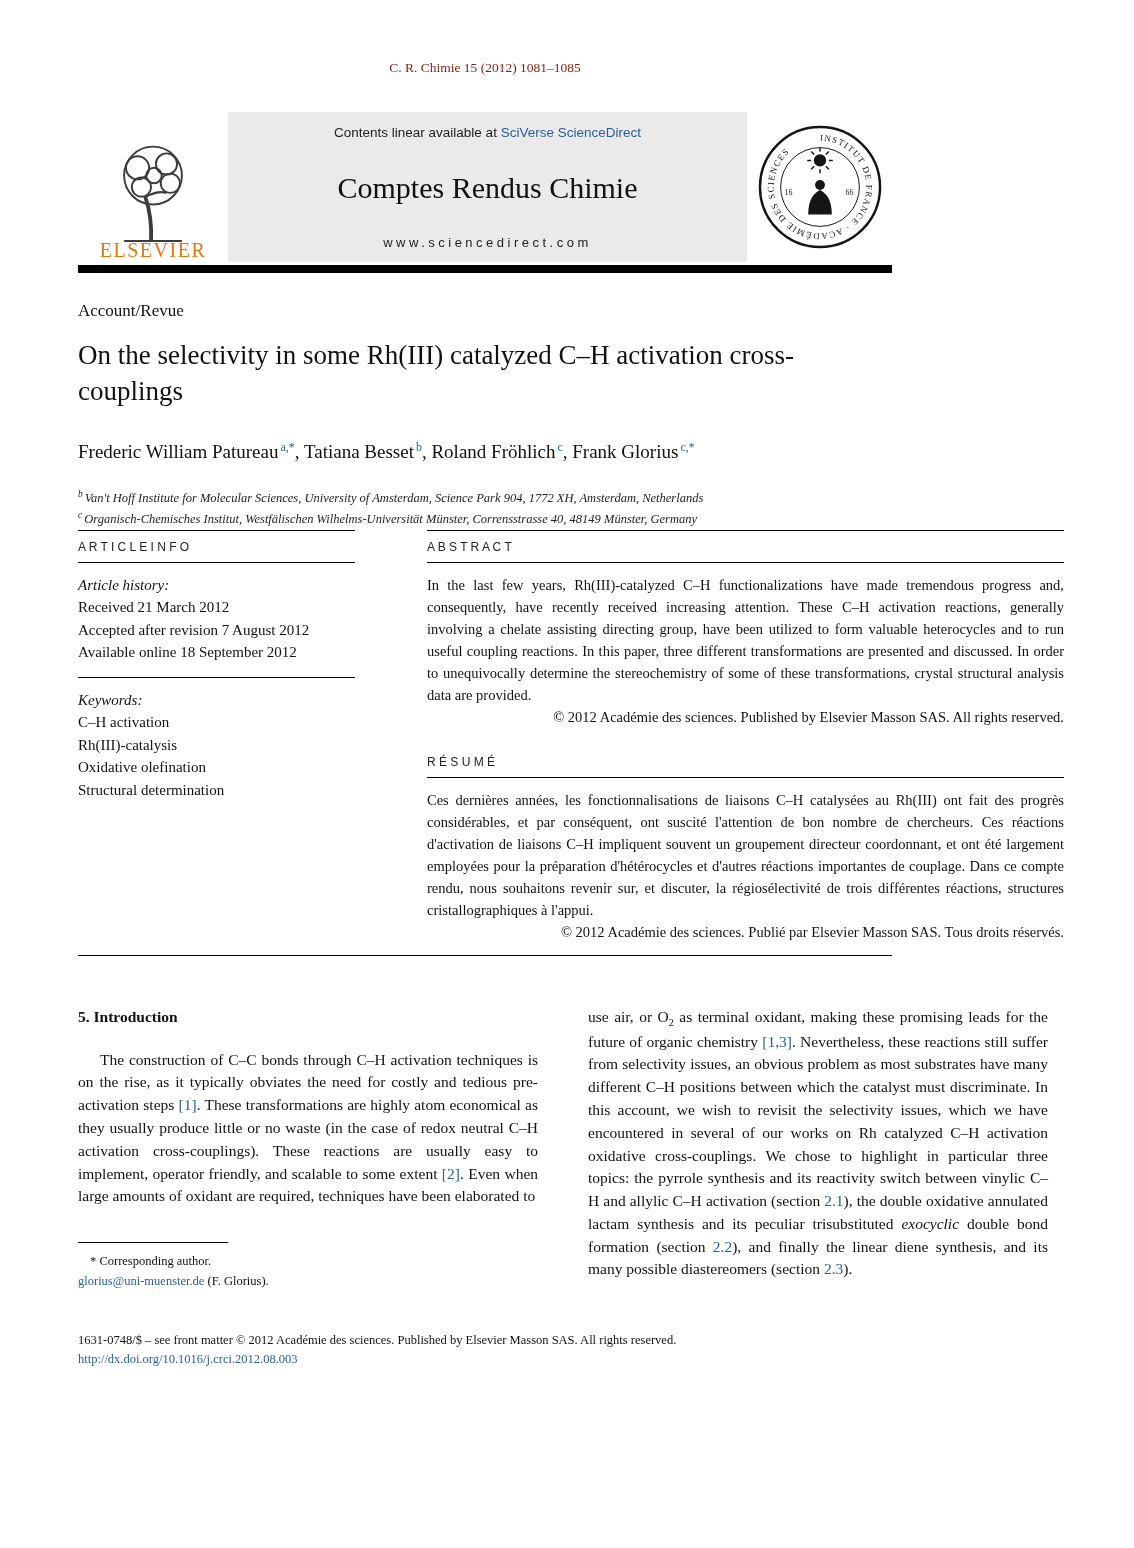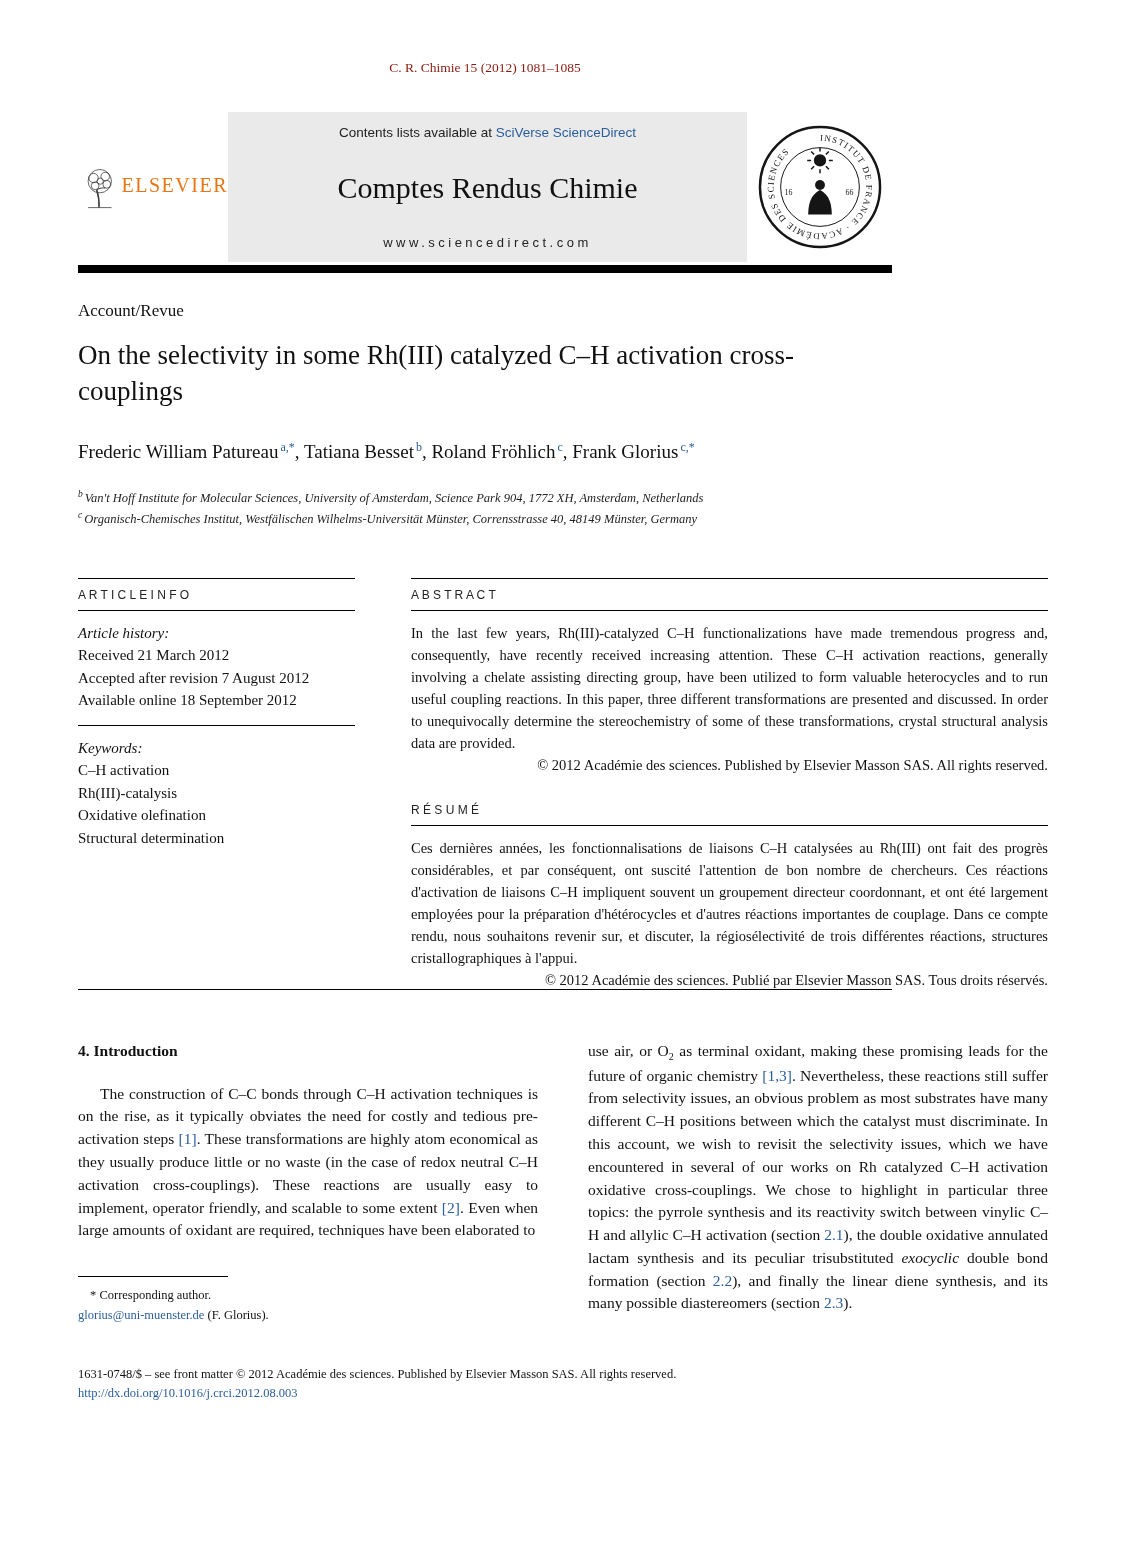--- a/index.html
+++ b/index.html
@@ -14,21 +14,21 @@
     width:978px; min-height:1548px;
     padding:60px 86px 42px 78px;
     position:relative;
   }
   .citation {
     text-align:center; font-size:13.5px; color:var(--citation_color);
   }
   
   .header { display:flex; margin-top:36px; height:150px; }
   .logo-col {
-    width:150px; display:flex; flex-direction:row;
+    width:150px; display:flex; flex-direction:column;
     align-items:center; justify-content:flex-end; background:#fff;
   }
   .elsevier-text {
     font-size:20px; color:var(--elsevier_orange); letter-spacing:1.5px;
     margin-top:-4px; font-family:"Liberation Serif",serif;
   }
   .header-mid {
     flex:1; background:var(--banner_gray);
     display:flex; flex-direction:column; align-items:center;
     justify-content:space-between; padding:13px 10px 12px;
@@ -41,22 +41,22 @@
   .black-bar { height:8px; background:#000; margin-top:3px; }
   
   .article-type { margin-top:28px; font-size:17px; }
   .title { margin-top:16px; font-size:27px; font-weight:normal; line-height:1.35; max-width:900px; }
   .authors { margin-top:30px; font-size:19px; }
   .authors sup { color:var(--link_color); font-size:12px; margin-left:2px; }
   .affiliations { margin-top:24px; font-style:italic; font-size:12.5px; line-height:1.6; color:#222; }
   .affiliations sup { font-size:9.5px; font-style:italic; margin-right:2px; }
   
   .info-grid {
-    margin-top:48px; display:grid; grid-template-columns:277px 637px;
-    column-gap:56px; border-bottom:1px solid #000; 
+    display:grid; grid-template-columns:277px 637px;
+    column-gap:72px; border-bottom:1px solid #000; padding-bottom:14px;
   }
   .info-col, .abstract-col { border-top:1px solid #000; }
   .col-heading {
     font-family:"Liberation Sans","DejaVu Sans",sans-serif;
     font-size:12px; padding:9px 0 8px; color:#222;
   }
   .rule { border-top:1px solid #000; }
   .info-block { padding:11px 0 13px; font-size:15px; line-height:1.5; }
   .block-label { font-style:italic; }
   .abstract-text { font-size:14.5px; line-height:1.52; text-align:justify; margin-top:11px; }
@@ -101,21 +101,21 @@
           <circle cx="57" cy="40" r="8"></circle>
         </g>
         <path d="M54,108 C55,88 52,74 48,62" stroke="#3c3c3c" stroke-width="4" fill="none"></path>
         <path d="M48,62 C56,58 64,56 70,58" stroke="#3c3c3c" stroke-width="2.5" fill="none"></path>
         <path d="M26,108 L86,108" stroke="#3c3c3c" stroke-width="2"></path>
       </svg>
       <div class="elsevier-text">ELSEVIER</div>
     </div>
 
     <div class="header-mid">
-      <div class="contents-line"><span>Contents lists available at </span><a class="link">SciVerse ScienceDirect</a></div>
+      <div class="contents-line"><span>Contents linear available at </span><a class="link">SciVerse ScienceDirect</a></div>
       <div class="journal-title">Comptes Rendus Chimie</div>
       <div class="journal-url">www.sciencedirect.com</div>
     </div>
 
     <div class="seal-col">
       <svg width="126" height="126" viewBox="0 0 128 128">
         <defs>
           <path id="seal-text-path" d="M 64,17 A 47,47 0 1 1 63.9,17"></path>
         </defs>
         <circle cx="64" cy="64" r="61" fill="none" stroke="#151515" stroke-width="2.5"></circle>
@@ -182,21 +182,21 @@
       <div class="rule"></div>
       <p class="abstract-text">Ces dernières années, les fonctionnalisations de liaisons C–H catalysées au Rh(III) ont fait des progrès considérables, et par conséquent, ont suscité l'attention de bon nombre de chercheurs. Ces réactions d'activation de liaisons C–H impliquent souvent un groupement directeur coordonnant, et ont été largement employées pour la préparation d'hétérocycles et d'autres réactions importantes de couplage. Dans ce compte rendu, nous souhaitons revenir sur, et discuter, la régiosélectivité de trois différentes réactions, structures cristallographiques à l'appui.</p>
       <div class="copyright">© 2012 Académie des sciences. Publié par Elsevier Masson SAS. Tous droits réservés.</div>
     </div>
 
   </div>
 
   <div class="body-grid">
 
     <div class="body-col body-left">
-      <h2 class="section-heading">4. Introduction</h2>
+      <h2 class="section-heading">5. Introduction</h2>
       <p class="indent-para"><span>The construction of C–C bonds through C–H activation techniques is on the rise, as it typically obviates the need for costly and tedious pre-activation steps </span><span class="seg-link">[1]</span><span>. These transformations are highly atom economical as they usually produce little or no waste (in the case of redox neutral C–H activation cross-couplings). These reactions are usually easy to implement, operator friendly, and scalable to some extent </span><span class="seg-link">[2]</span><span>. Even when large amounts of oxidant are required, techniques have been elaborated to</span></p>
       <div class="footnote">
         <div class="foot-rule"></div>
         <div class="foot-line1">* Corresponding author.</div>
         <div><span class="seg-link">glorius@uni-muenster.de</span><span> (F. Glorius).</span></div>
       </div>
     </div>
 
     <div class="body-col">
       <p><span>use air, or O</span><sub class="seg-sub">2</sub><span> as terminal oxidant, making these promising leads for the future of organic chemistry </span><span class="seg-link">[1,3]</span><span>. Nevertheless, these reactions still suffer from selectivity issues, an obvious problem as most substrates have many different C–H positions between which the catalyst must discriminate. In this account, we wish to revisit the selectivity issues, which we have encountered in several of our works on Rh catalyzed C–H activation oxidative cross-couplings. We chose to highlight in particular three topics: the pyrrole synthesis and its reactivity switch between vinylic C–H and allylic C–H activation (section </span><span class="seg-link">2.1</span><span>), the double oxidative annulated lactam synthesis and its peculiar trisubstituted </span><span class="seg-italic">exocyclic</span><span> double bond formation (section </span><span class="seg-link">2.2</span><span>), and finally the linear diene synthesis, and its many possible diastereomers (section </span><span class="seg-link">2.3</span><span>).</span></p>

